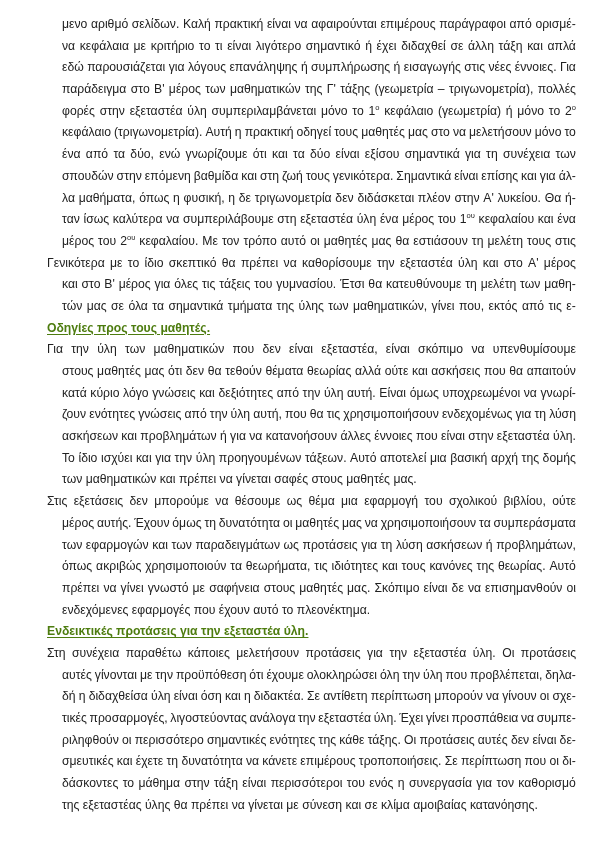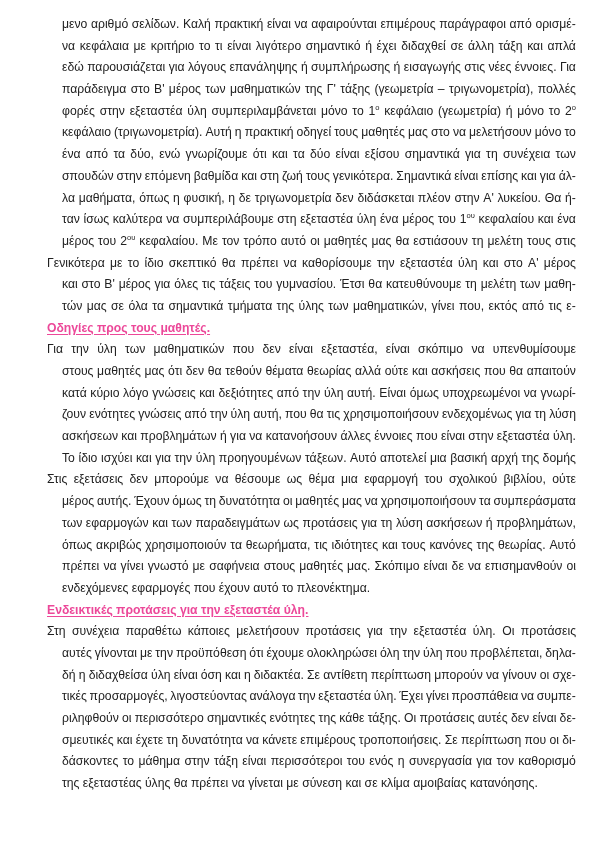--- a/index.html
+++ b/index.html
@@ -31,21 +31,21 @@
     justify-content: space-between;
     align-items: baseline;
   }
   .line.indent { padding-left: 17px; }
   .word { white-space: pre; }
   sup {
     font-size: 0.62em;
     vertical-align: super;
     line-height: 0;
   }
-  .block.heading .line { font-weight: 700; color: #ec4899; }
+  .block.heading .line { font-weight: 700; color: #4d7c0f; }
   .block.heading .line span {
     text-decoration: underline;
     text-underline-offset: 2px;
   }
 </style>
 </head>
 <body>
 
 <div class="page" style="background: rgb(255, 255, 255); color: rgb(33, 33, 33);">
   <div class="content">
@@ -392,20 +392,21 @@
           <span class="word"><span>προηγουμένων</span></span>
           <span class="word"><span>τάξεων.</span></span>
           <span class="word"><span>Αυτό</span></span>
           <span class="word"><span>αποτελεί</span></span>
           <span class="word"><span>μια</span></span>
           <span class="word"><span>βασική</span></span>
           <span class="word"><span>αρχή</span></span>
           <span class="word"><span>της</span></span>
           <span class="word"><span>δομής</span></span>
         </div>
+        <div class="line"><span>των μαθηματικών και πρέπει να γίνεται σαφές στους μαθητές μας.</span></div>
       </div>
       <div class="block paragraph">
         <div class="line just indent">
           <span class="word"><span>Στις</span></span>
           <span class="word"><span>εξετάσεις</span></span>
           <span class="word"><span>δεν</span></span>
           <span class="word"><span>μπορούμε</span></span>
           <span class="word"><span>να</span></span>
           <span class="word"><span>θέσουμε</span></span>
           <span class="word"><span>ως</span></span>

